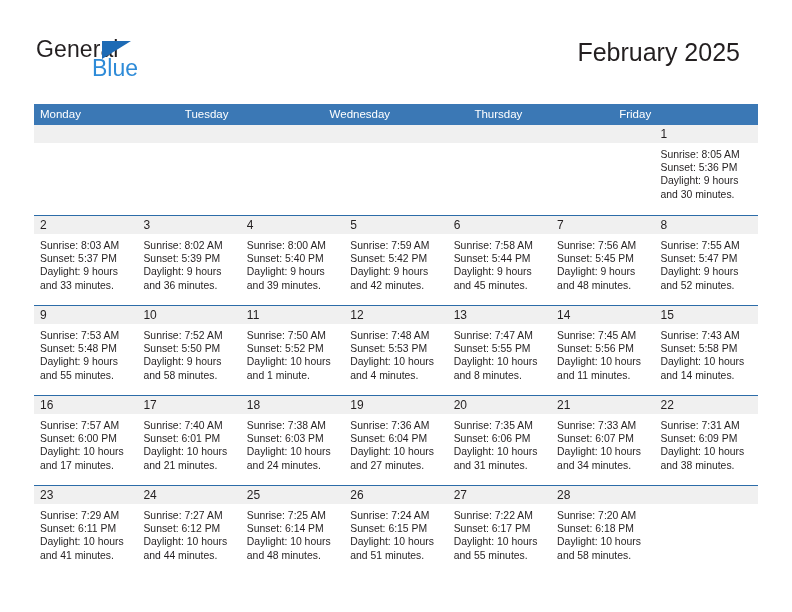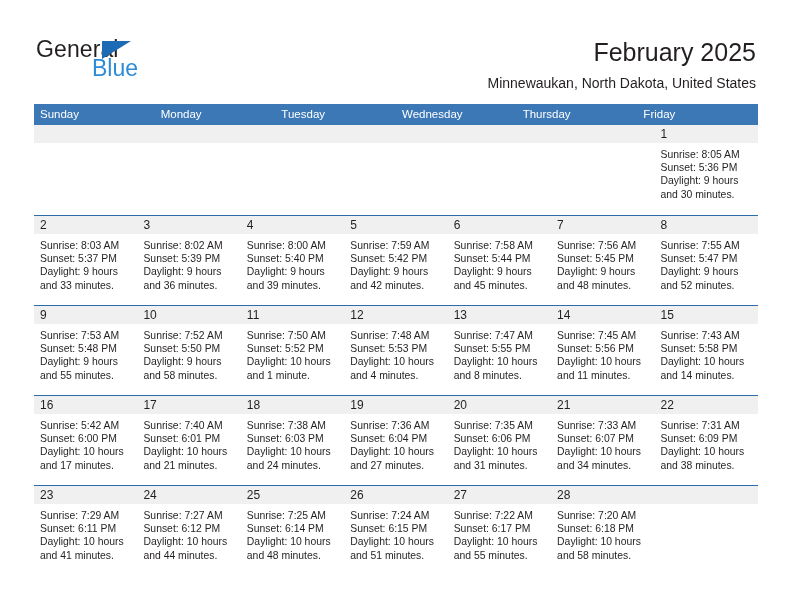--- a/index.html
+++ b/index.html
@@ -62,21 +62,21 @@
     left: 56px;
     top: 19px;
     font-size: 23px;
     color: #2e8bd8;
     font-family: "Liberation Sans", sans-serif;
     line-height: 22px;
   }
 
   .title {
     position: absolute;
-    right: 36px;
+    right: 52px;
     top: 38px;
     font-size: 25px;
     color: #231f20;
     text-align: center;
     white-space: nowrap;
     line-height: 29px;
   }
   .subtitle {
     position: absolute;
     right: 36px;
@@ -169,26 +169,24 @@
 
   <div class="header">
 
     <div class="logo">
       <span class="logo-general">General</span>
       <span class="logo-tri"></span>
       <span class="logo-blue">Blue</span>
     </div>
 
     <div class="title">February 2025</div>
-    <div class="subtitle">Minnewaukan, North Dakota, United States</div>
   </div>
 
   <div class="calendar">
     <div class="weekdays" id="weekday-row">
-        <div class="weekday">Sunday</div>
         <div class="weekday">Monday</div>
         <div class="weekday">Tuesday</div>
         <div class="weekday">Wednesday</div>
         <div class="weekday">Thursday</div>
         <div class="weekday">Friday</div>
       </div>
     <div id="weeks-container">
         <div class="week first-week">
           <div class="cell empty">
             <div class="daynum-band">
@@ -395,21 +393,21 @@
               <div class="cell-line">and 14 minutes.</div>
             </div>
           </div>
         </div>
         <div class="week">
           <div class="cell">
             <div class="daynum-band">
               <span class="daynum">16</span>
             </div>
             <div class="cell-body">
-              <div class="cell-line">Sunrise: 5:42 AM</div>
+              <div class="cell-line">Sunrise: 7:57 AM</div>
               <div class="cell-line">Sunset: 6:00 PM</div>
               <div class="cell-line">Daylight: 10 hours</div>
               <div class="cell-line">and 17 minutes.</div>
             </div>
           </div>
           <div class="cell">
             <div class="daynum-band">
               <span class="daynum">17</span>
             </div>
             <div class="cell-body">

